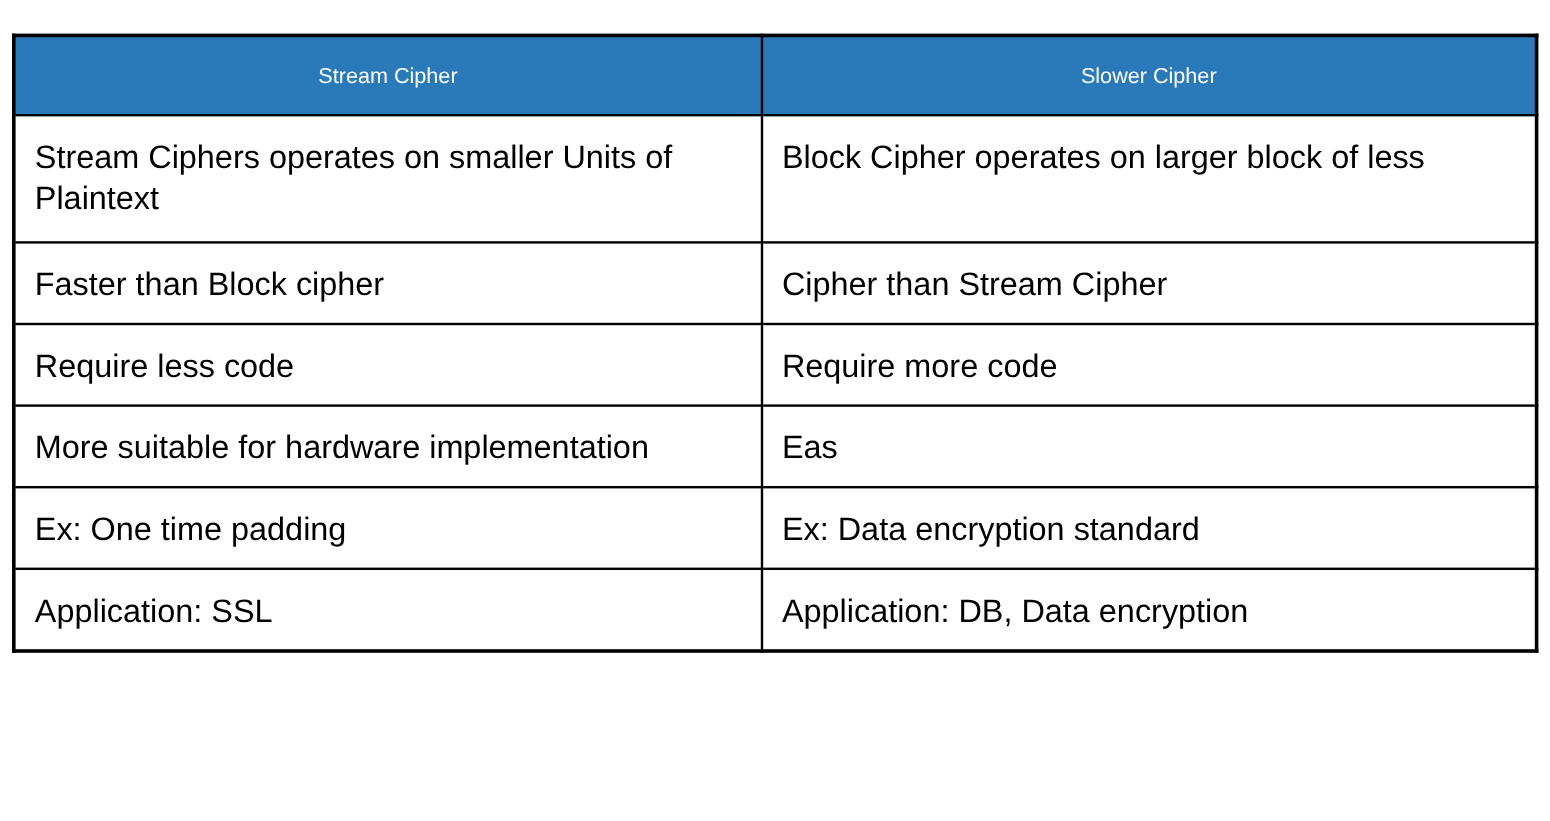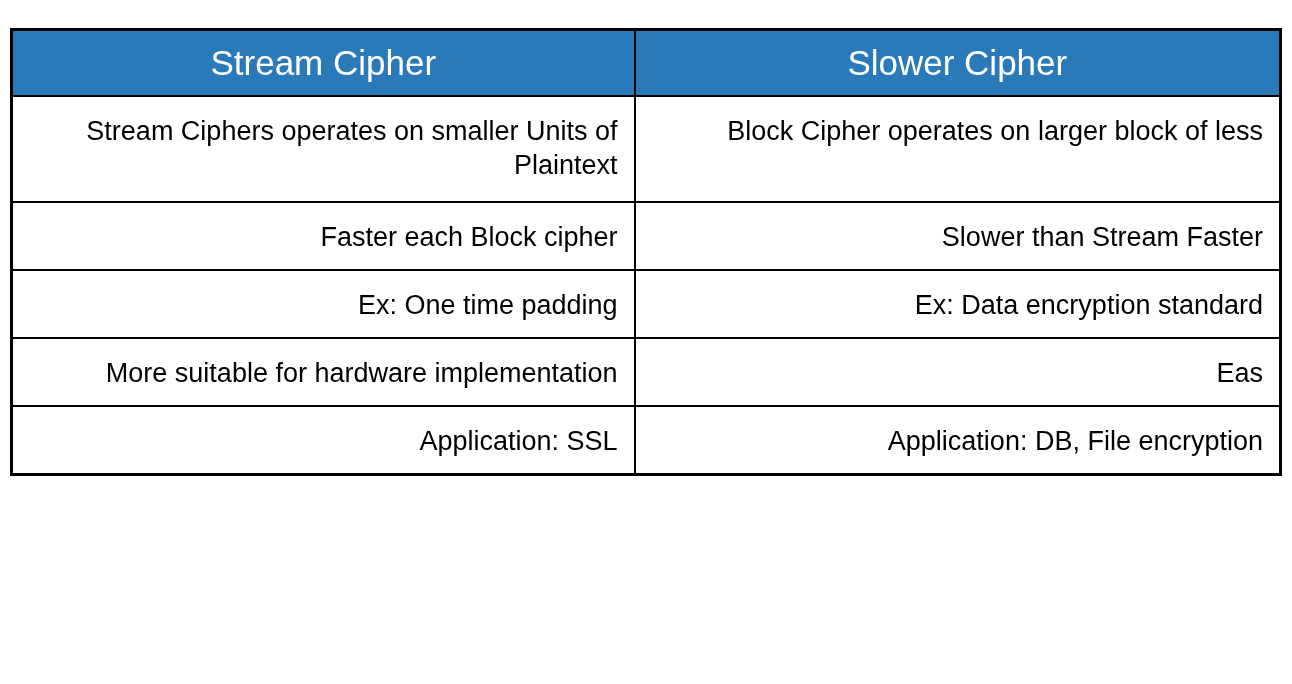--- a/index.html
+++ b/index.html
@@ -31,32 +31,32 @@
   }
   table.cipher-table col.col-stream { width: 49.1%; }
   table.cipher-table col.col-block  { width: 50.9%; }
   table.cipher-table th,
   table.cipher-table td {
     border: 2px solid var(--border-color);
   }
   table.cipher-table th {
     background: var(--header-bg);
     color: var(--header-text);
-    font-size: 35px;
+    font-size: 18px;
     font-weight: 400;
     text-align: center;
     vertical-align: middle;
     padding: 15px 14px;
     line-height: 34px;
   }
   table.cipher-table td {
     color: var(--body-text);
     font-size: 27px;
     line-height: 34px;
-    text-align: right;
+    text-align: left;
     vertical-align: top;
     padding: 17px 16px 15px 16px;
     background: var(--page-bg);
   }
   tr.row-tall td { padding-bottom: 19px; }
 </style>
 </head>
 <body>
 
 <div class="table-wrap">
@@ -70,30 +70,34 @@
         <th>Stream Cipher</th>
         <th>Slower Cipher</th>
       </tr>
     </thead>
     <tbody>
       <tr class="row-tall">
         <td>Stream Ciphers operates on smaller Units of Plaintext</td>
         <td>Block Cipher operates on larger block of less</td>
       </tr>
       <tr>
-        <td>Faster each Block cipher</td>
-        <td>Slower than Stream Faster</td>
+        <td>Faster than Block cipher</td>
+        <td>Cipher than Stream Cipher</td>
+      </tr>
+      <tr>
+        <td>Require less code</td>
+        <td>Require more code</td>
+      </tr>
+      <tr>
+        <td>More suitable for hardware implementation</td>
+        <td>Eas</td>
       </tr>
       <tr>
         <td>Ex: One time padding</td>
         <td>Ex: Data encryption standard</td>
       </tr>
       <tr>
-        <td>More suitable for hardware implementation</td>
-        <td>Eas</td>
-      </tr>
-      <tr>
         <td>Application: SSL</td>
-        <td>Application: DB, File encryption</td>
+        <td>Application: DB, Data encryption</td>
       </tr>
     </tbody>
   </table>
 </div>
 
 </body></html>

